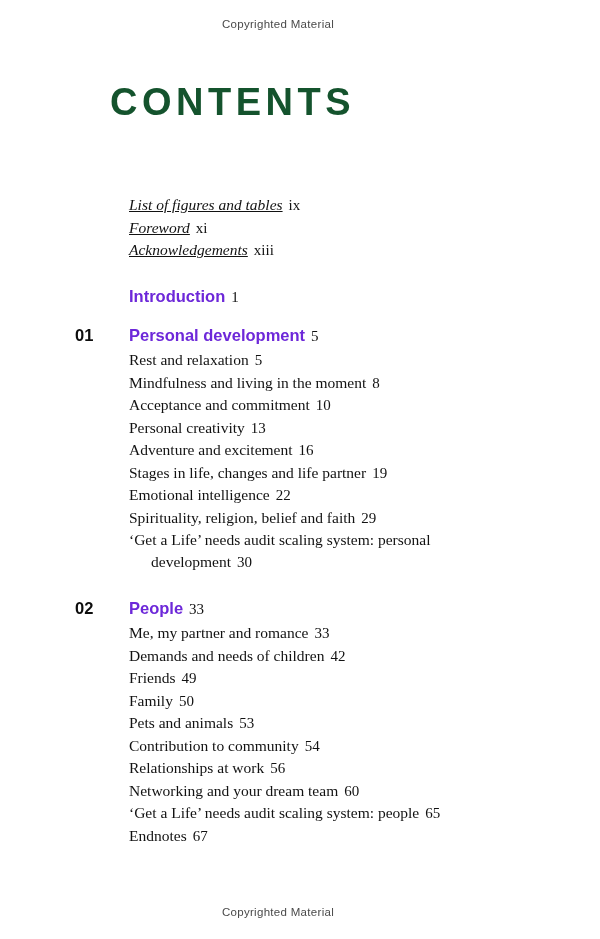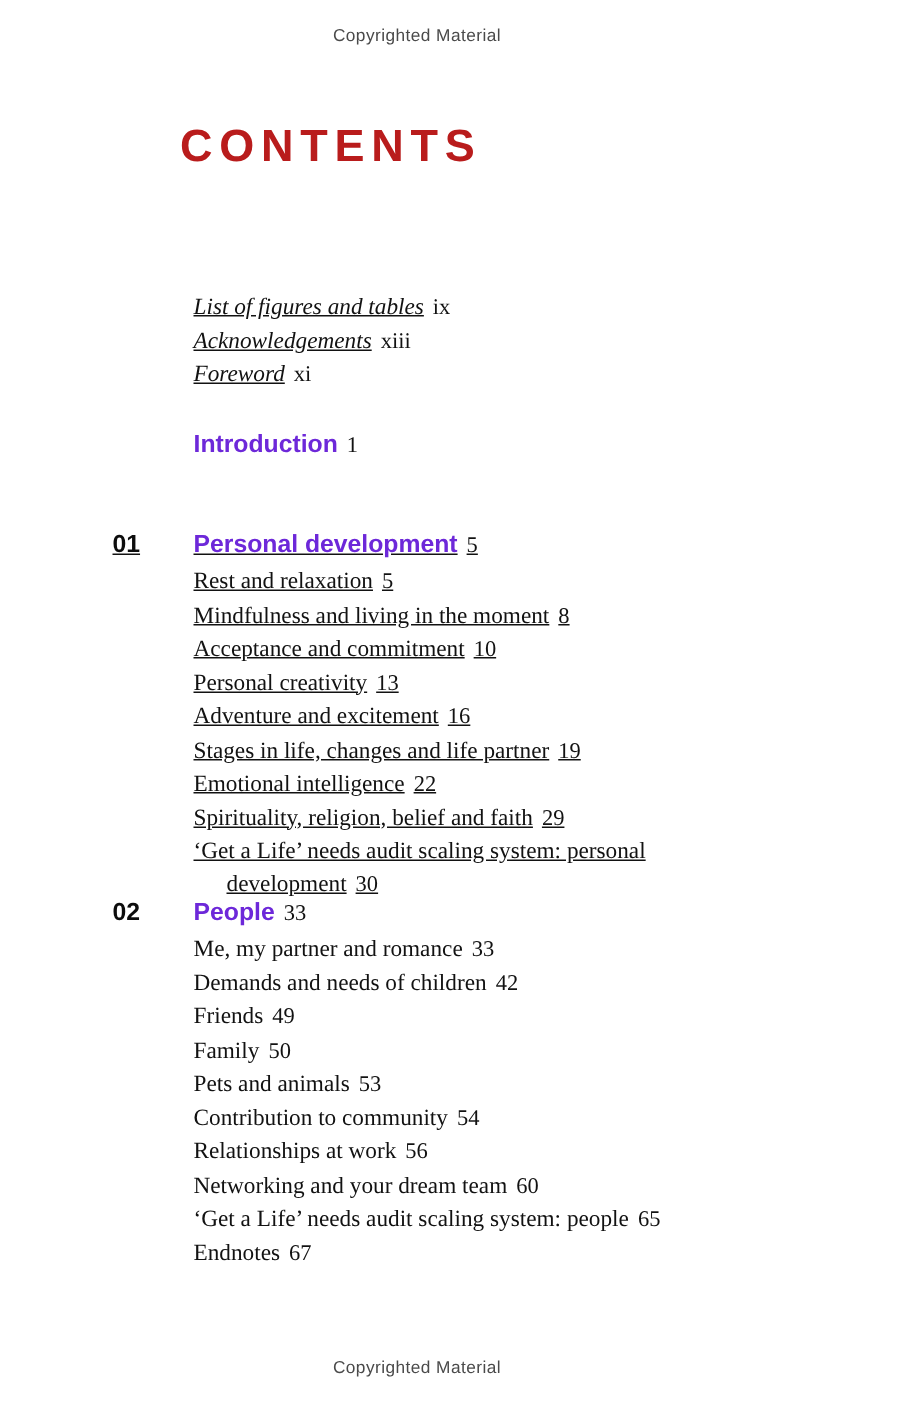--- a/index.html
+++ b/index.html
@@ -24,28 +24,28 @@
     font-family: "Liberation Sans", sans-serif;
     font-size: 11.5px;
     color: #4a4a4a;
     letter-spacing: 0.3px;
   }
   .copyright.top { top: 18px; }
   .copyright.bottom { top: 906px; }
 
   .title {
     position: absolute;
-    left: 120px;
+    left: 110px;
     top: 83px;
     margin: 0;
     font-family: "Liberation Sans", sans-serif;
     font-weight: 700;
-    font-size: 30px;
+    font-size: 38px;
     letter-spacing: 4.5px;
-    color: #b91c1c;
+    color: #14532d;
     line-height: 1;
   }
 
   .front-matter {
     position: absolute;
     left: 129px;
     top: 194px;
     font-size: 15.5px;
     line-height: 21.5px;
   }
@@ -75,21 +75,21 @@
     font-family: "Liberation Sans", sans-serif;
     font-weight: 700;
     font-size: 16.5px;
     color: #6d28d9;
   }
 
   .chapter {
     position: absolute;
     left: 75px;
   }
-  .chapter.ch1 { top: 352px; text-decoration: underline; }
+  .chapter.ch1 { top: 324px; }
   .chapter.ch2 { top: 597px; }
   .ch-head {
     display: flex;
     align-items: baseline;
     line-height: 22px;
     margin-bottom: 2px;
   }
   .ch-num {
     display: inline-block;
     width: 54px;
@@ -118,25 +118,25 @@
 
   <h1 class="title">CONTENTS</h1>
 
   <div class="front-matter">
 
       <div class="fm-row">
         <span class="fm-text">List of figures and tables</span><span class="pg">ix</span>
       </div>
 
       <div class="fm-row">
+        <span class="fm-text">Foreword</span><span class="pg">xi</span>
+      </div>
+
+      <div class="fm-row">
         <span class="fm-text">Acknowledgements</span><span class="pg">xiii</span>
-      </div>
-
-      <div class="fm-row">
-        <span class="fm-text">Foreword</span><span class="pg">xi</span>
       </div>
     </div>
 
   <div class="intro-row">
     <span class="head-title">Introduction</span><span class="pg">1</span>
   </div>
 
   <section class="chapter ch1">
     <div class="ch-head">
       <span class="ch-num">01</span>

